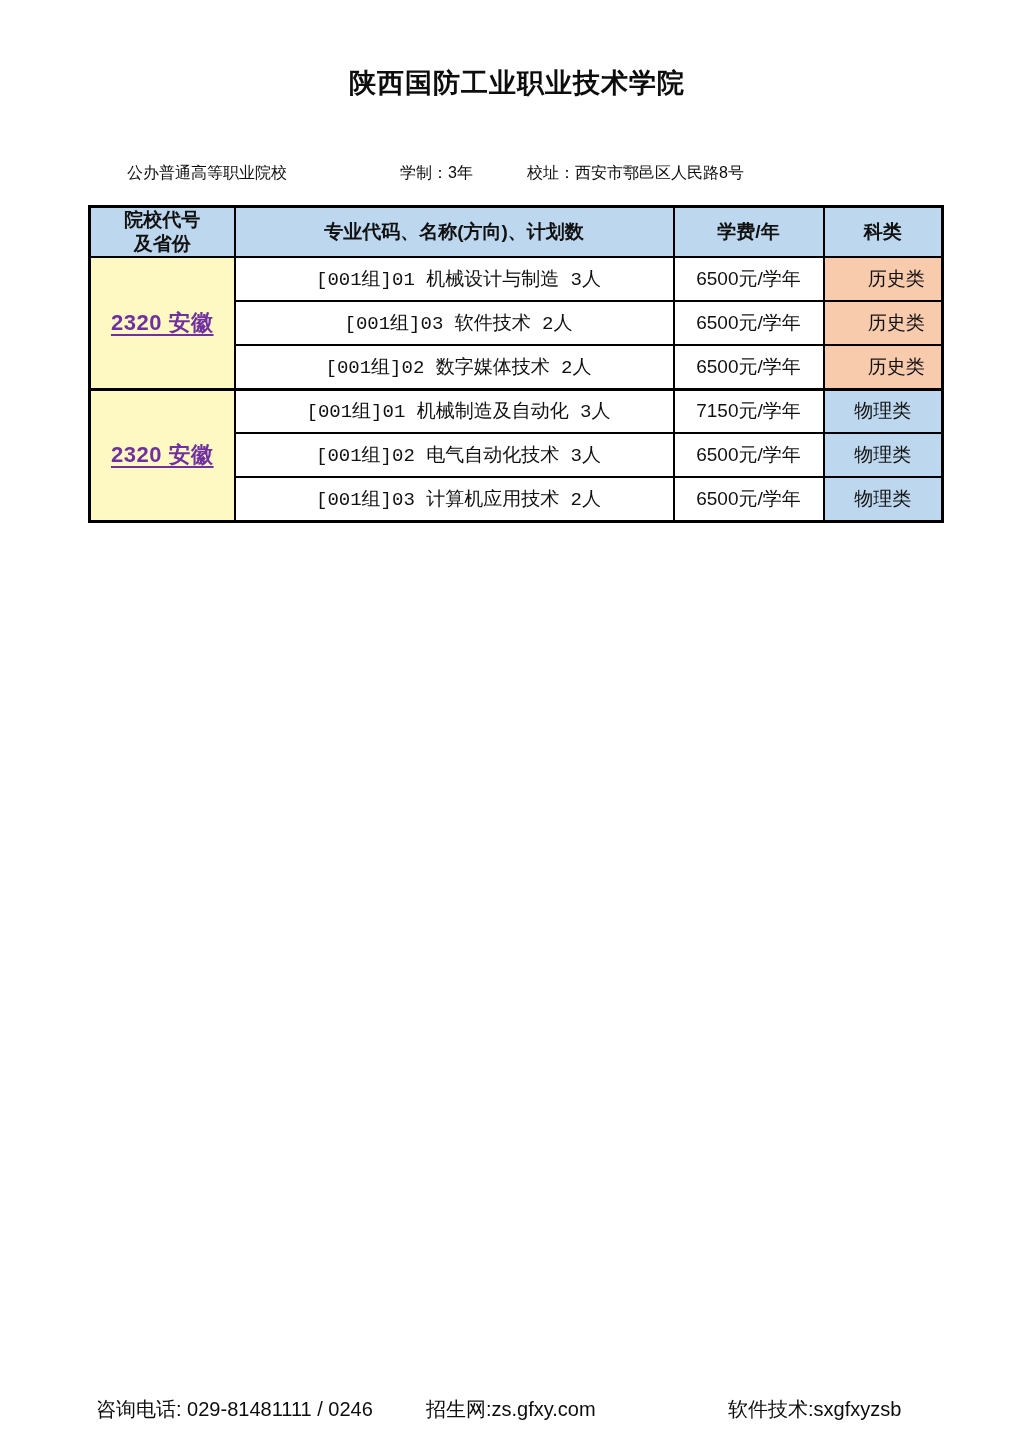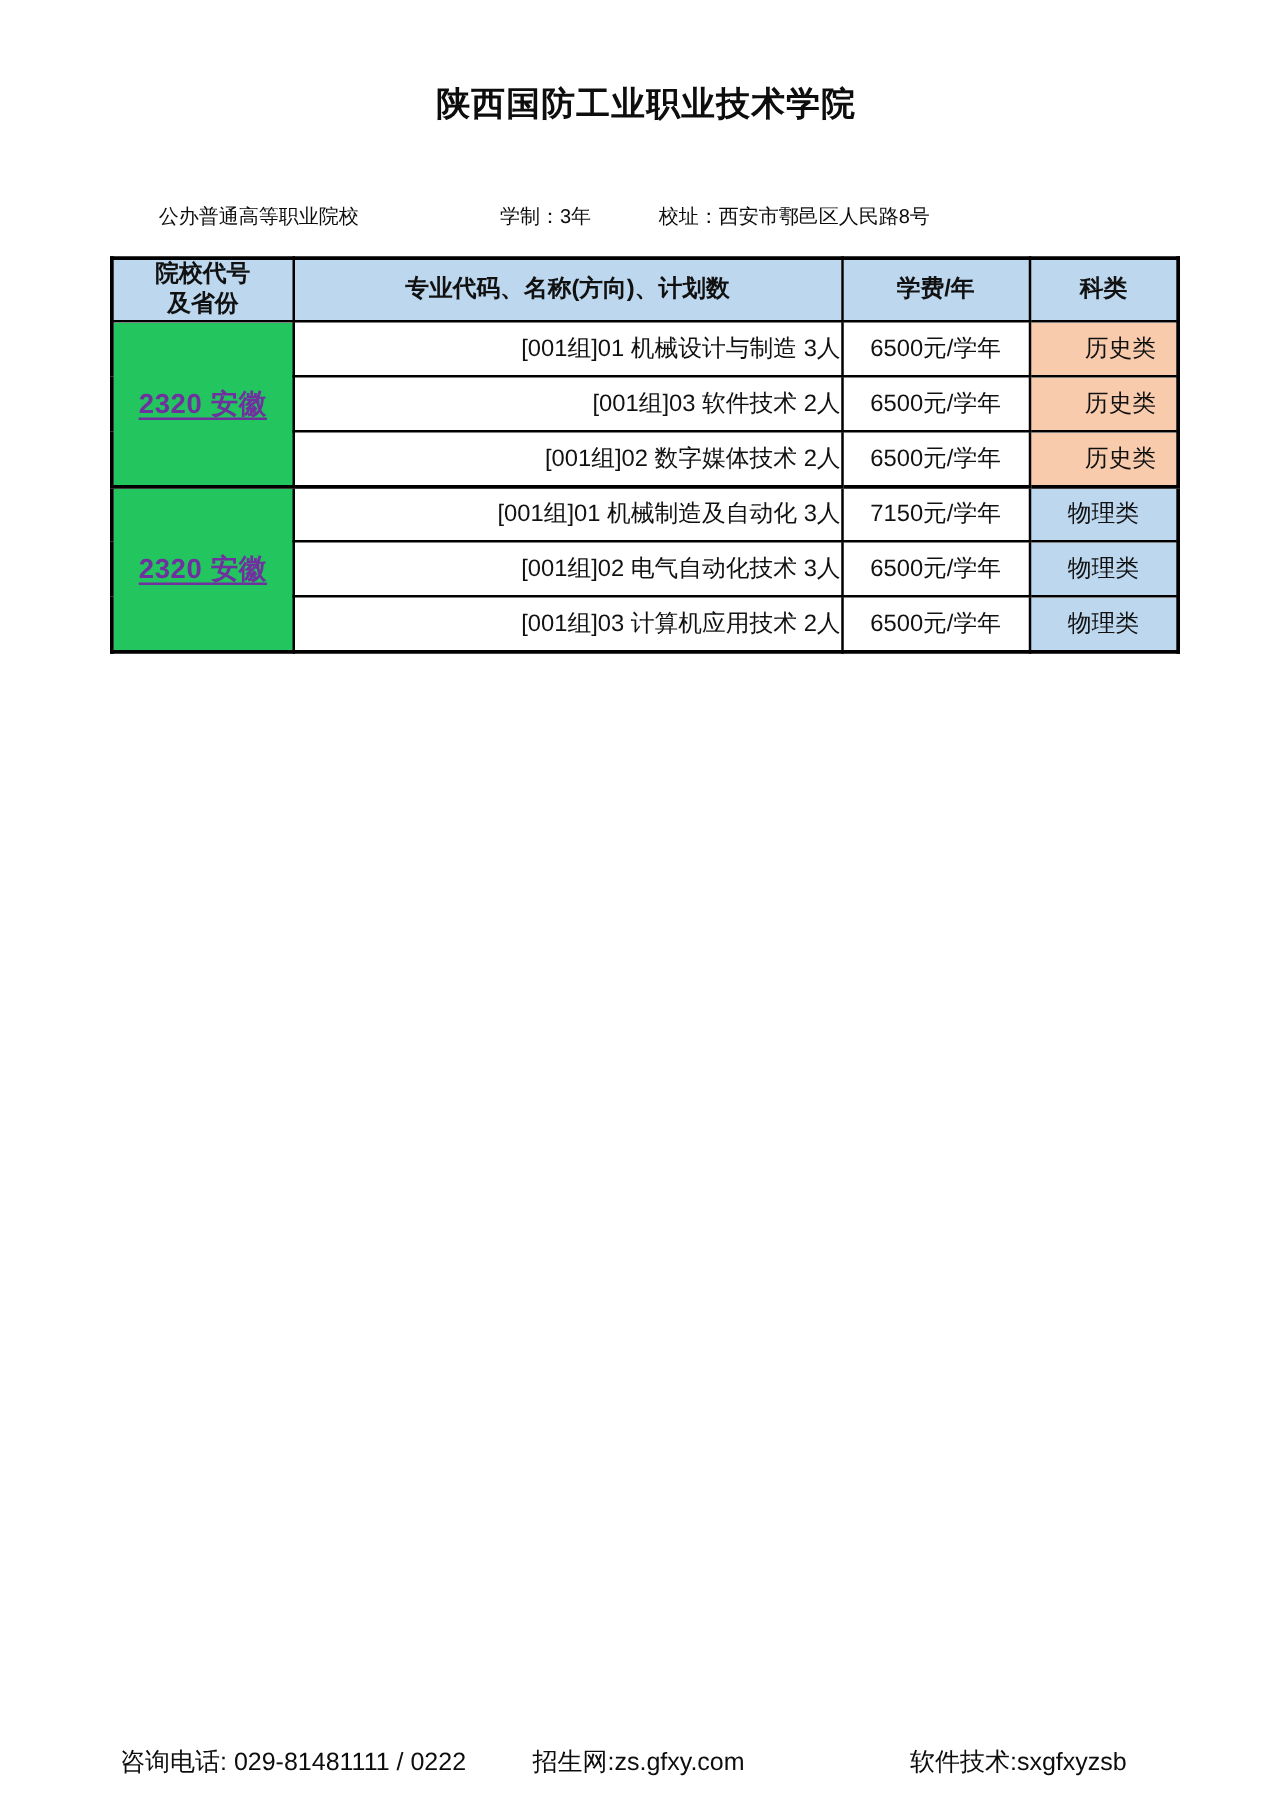--- a/index.html
+++ b/index.html
@@ -42,26 +42,26 @@
   }
   table.plan thead th {
     background: #BDD7EE;
     height: 50px;
     font-weight: bold;
     text-align: center;
     line-height: 24px;
     border-bottom: 2px solid #000;
   }
   table.plan tbody td { height: 44px; }
-  td.major-cell { text-align: right; padding-left: 9px; background: #fff; }
+  td.major-cell { text-align: center; padding-left: 9px; background: #fff; font-family: Liberation Mono, monospace; }
   td.fee-cell   { text-align: center; background: #fff; }
   td.cat-cell   { text-align: center; }
   td.cat-history { background: #F8CBAD; padding-left: 27px; }
   td.cat-physics { background: #BDD7EE; }
-  td.code-cell { text-align: center; background: #22c55e; }
+  td.code-cell { text-align: center; background: #fef9c3; }
   .code-text {
     font-size: 22px; font-weight: bold;
     color: #7030A0;
     text-decoration: underline;
     text-decoration-thickness: 2px;
     text-underline-offset: 4px;
     letter-spacing: 0.5px;
   }
   tr.group-start td { border-top: 3px solid #000; }
 
@@ -138,18 +138,18 @@
       </tr>
       <tr>
         <td class="major-cell">[001组]03 计算机应用技术 2人</td>
         <td class="fee-cell">6500元/学年</td>
         <td class="cat-cell cat-physics">物理类</td>
       </tr>
     </tbody>
   </table>
 
   <div class="footer">
-    <span class="footer-phone">咨询电话: 029-81481111 / 0222</span>
+    <span class="footer-phone">咨询电话: 029-81481111 / 0246</span>
     <span class="footer-website">招生网:zs.gfxy.com</span>
     <span class="footer-wechat">软件技术:sxgfxyzsb</span>
   </div>
 
 </div>
 
 </body></html>

